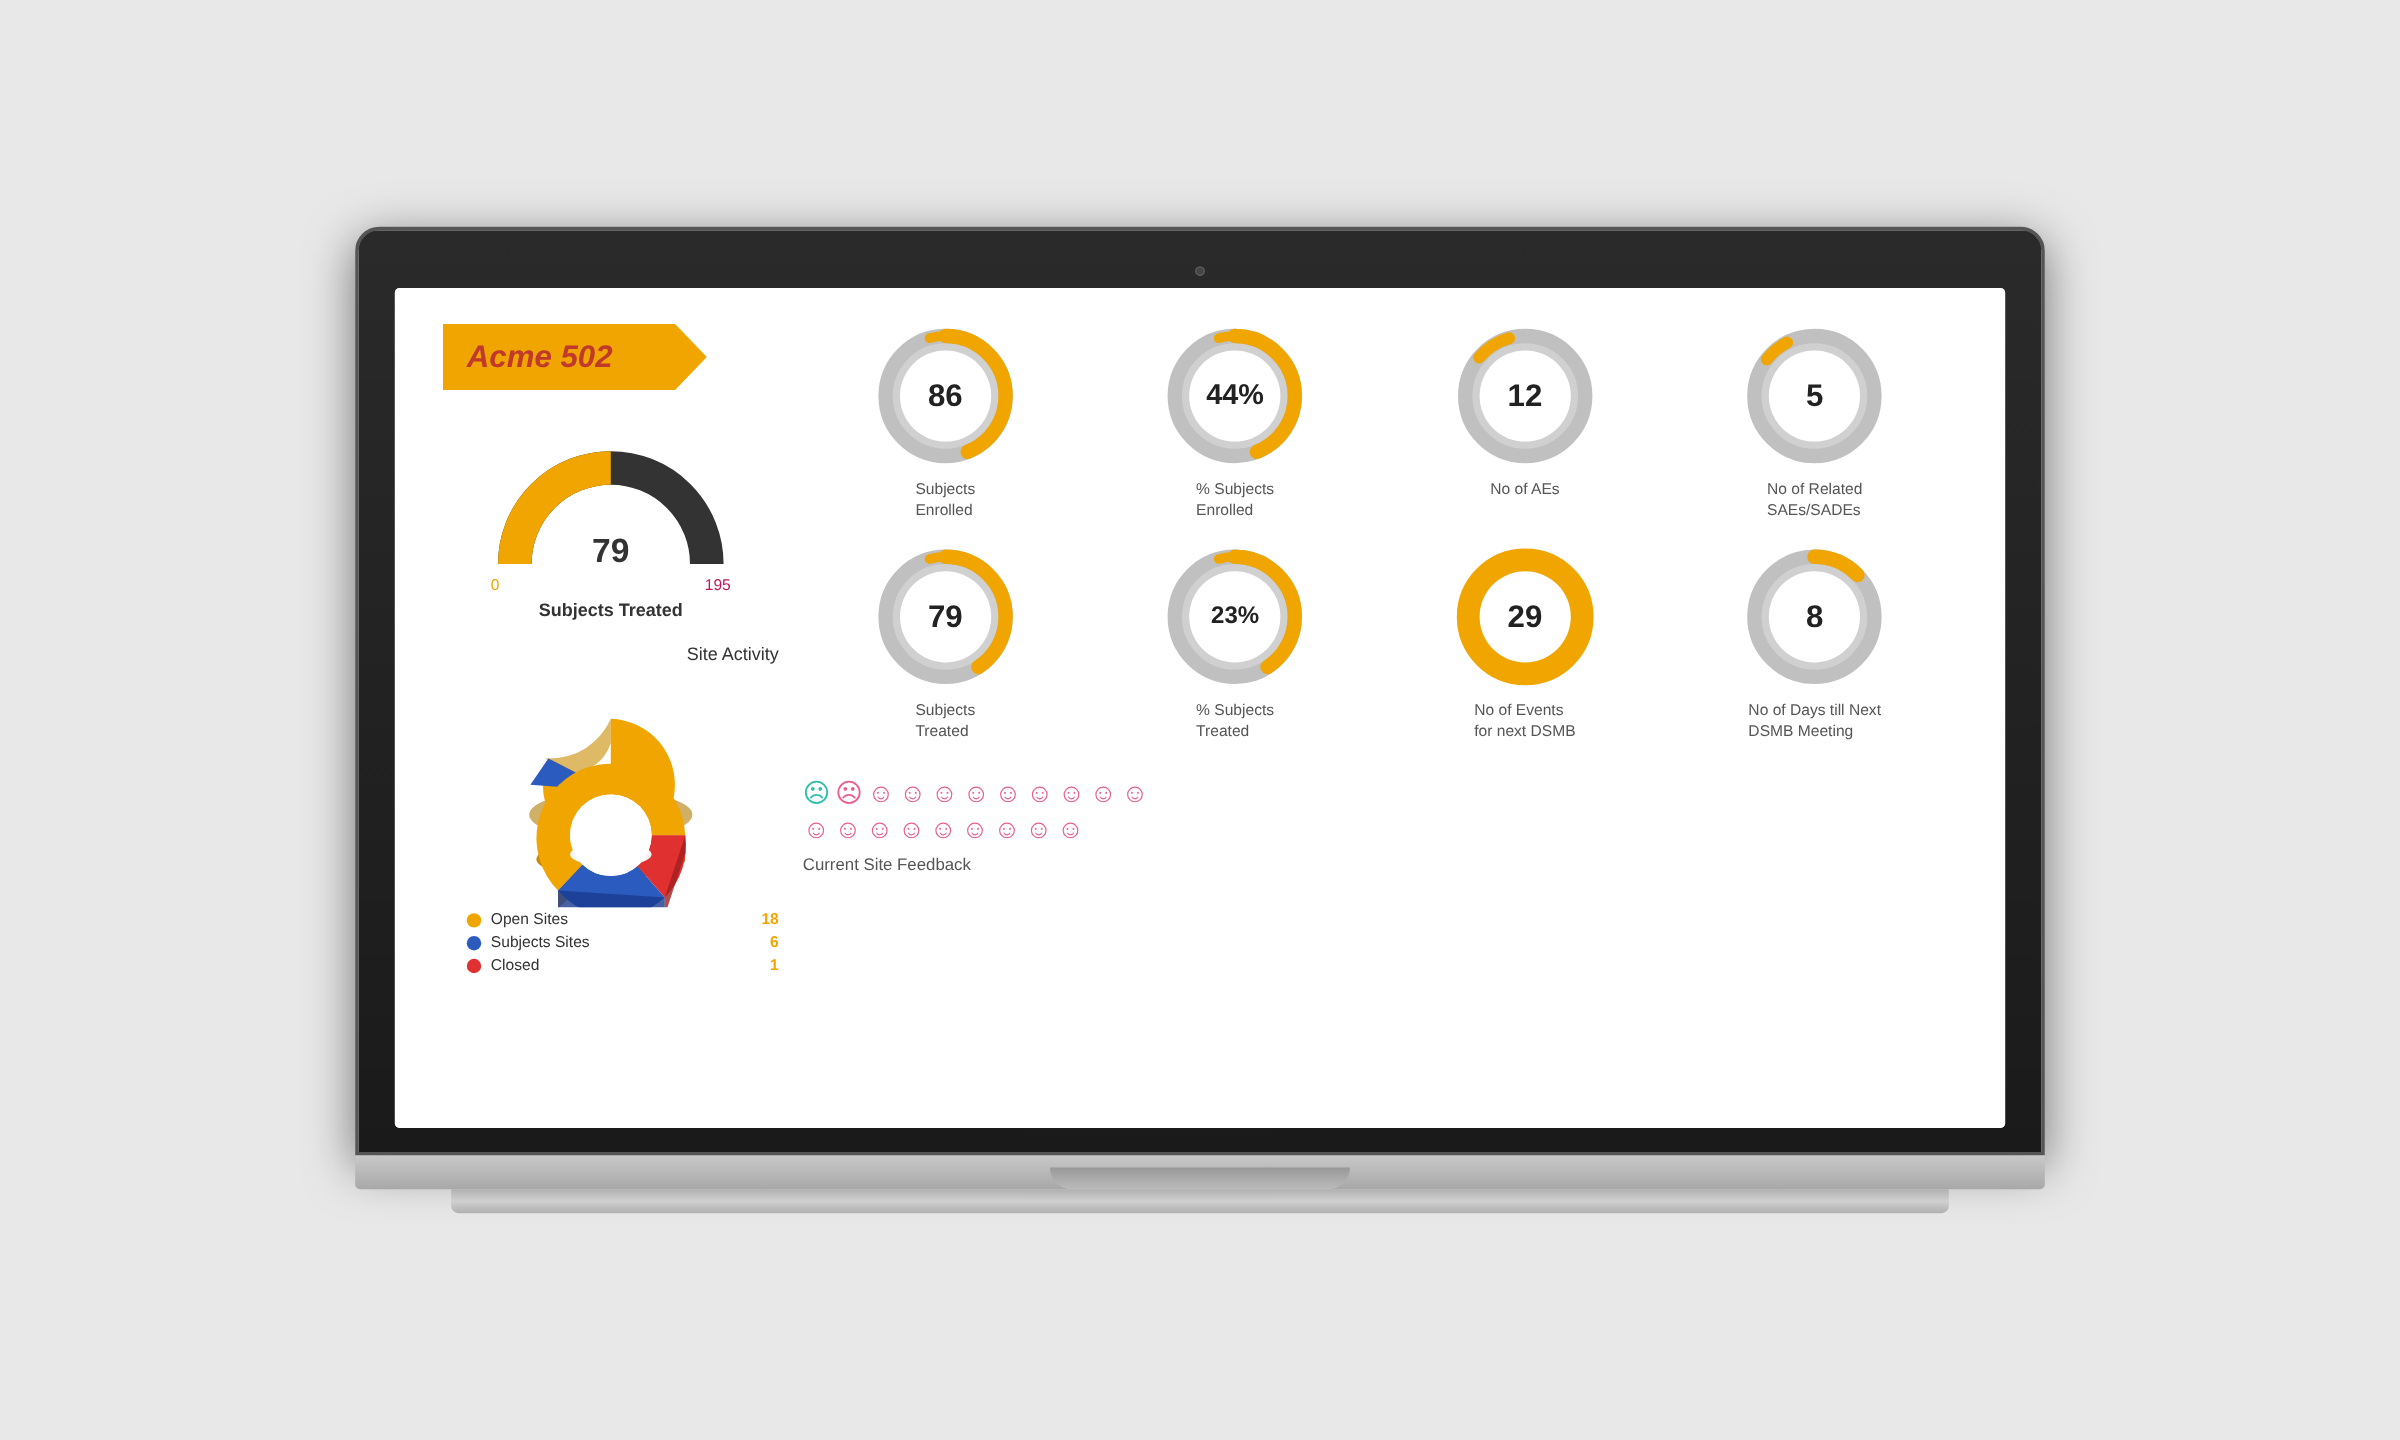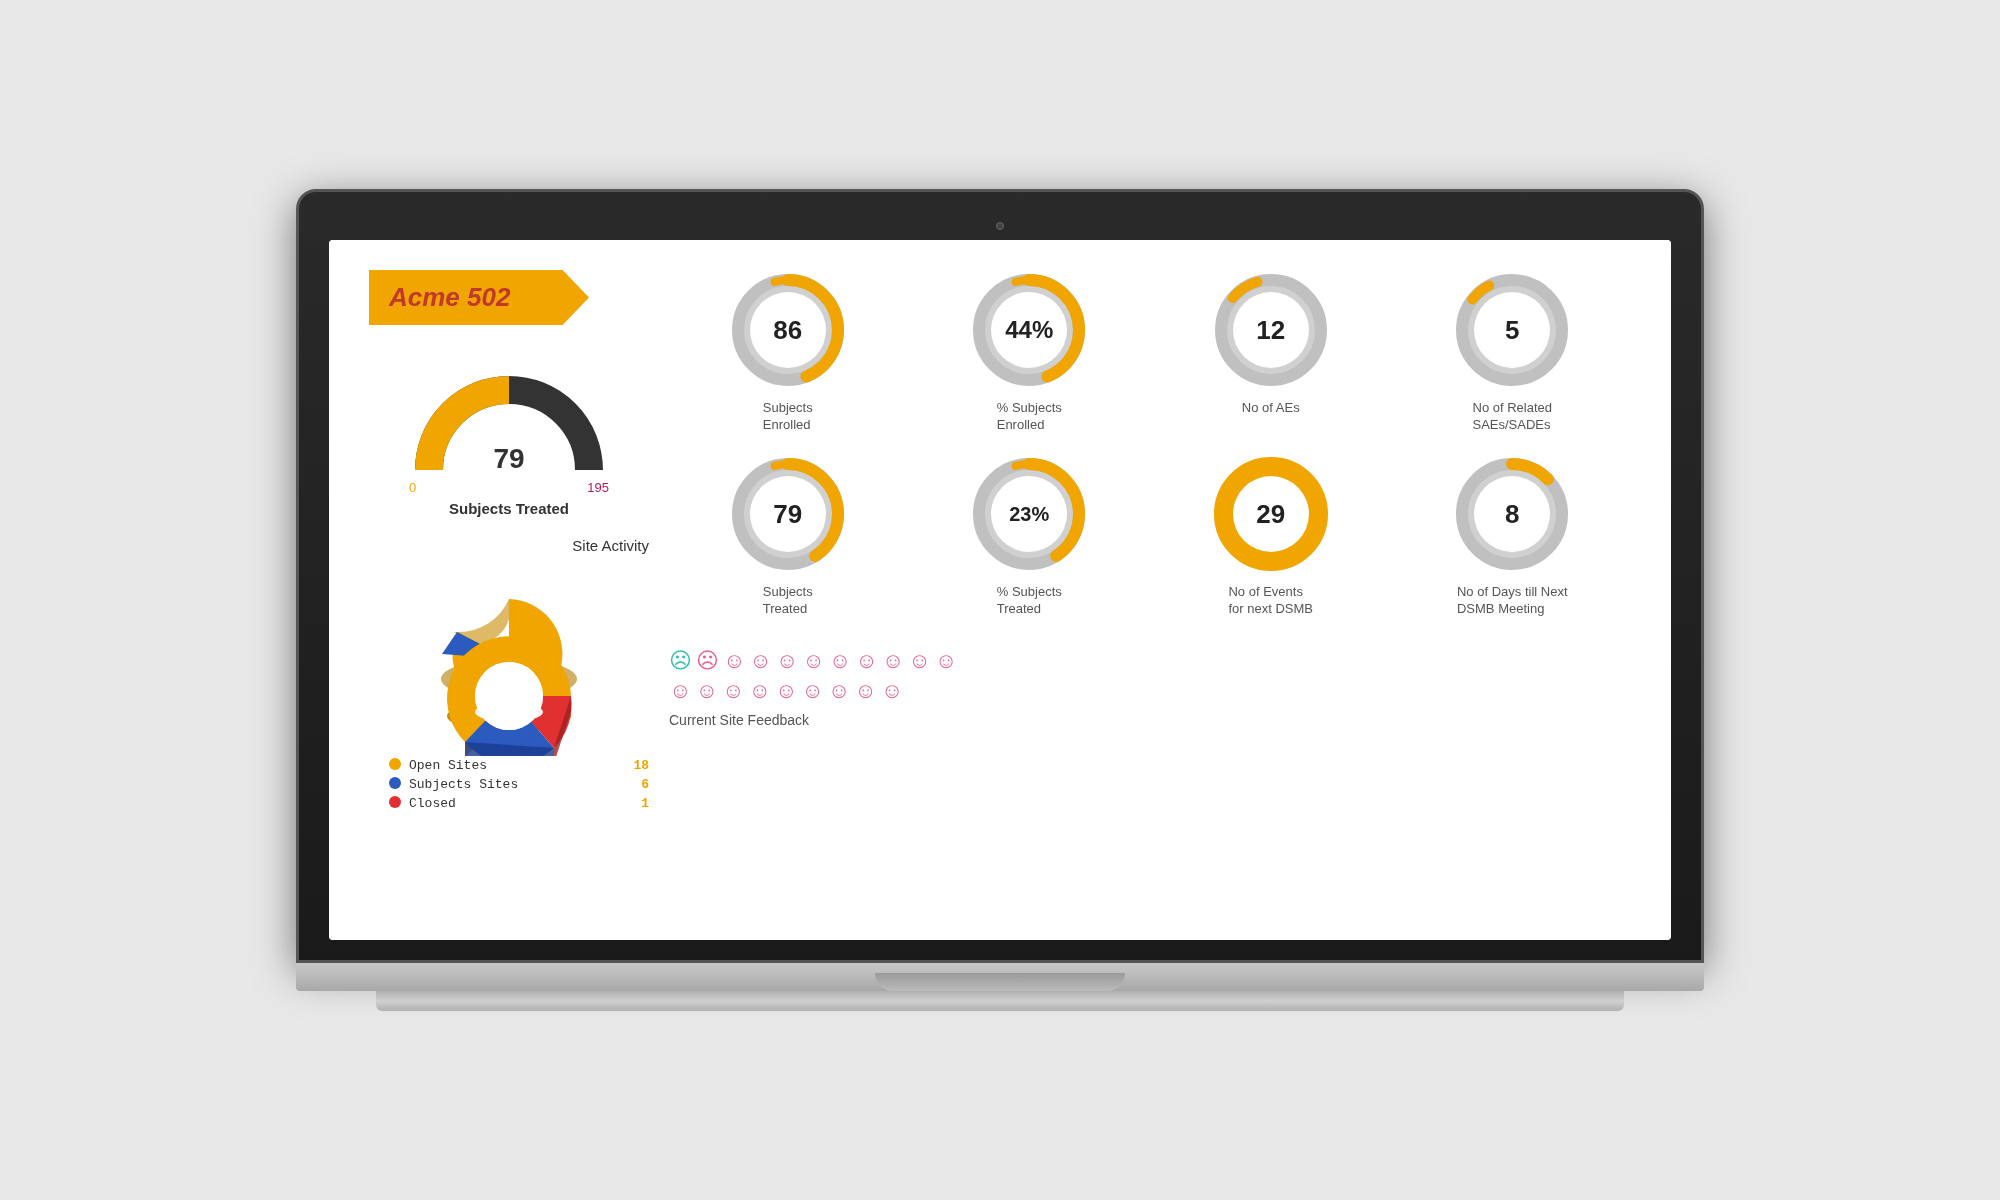--- a/index.html
+++ b/index.html
@@ -162,25 +162,24 @@
     }
 
     .legend {
       display: flex;
       flex-direction: column;
       gap: 4px;
       padding-left: 10px;
     }
     .legend-item {
       display: flex;
-      align-items: flex-start;
+      align-items: flex-end;
       gap: 8px;
       font-size: 13px;
       color: #333;
-      font-family: Liberation Mono, monospace;
     }
     .legend-dot {
       width: 12px;
       height: 12px;
       border-radius: 50%;
       flex-shrink: 0;
     }
     .legend-count {
       margin-left: auto;
       color: #f0a500;

